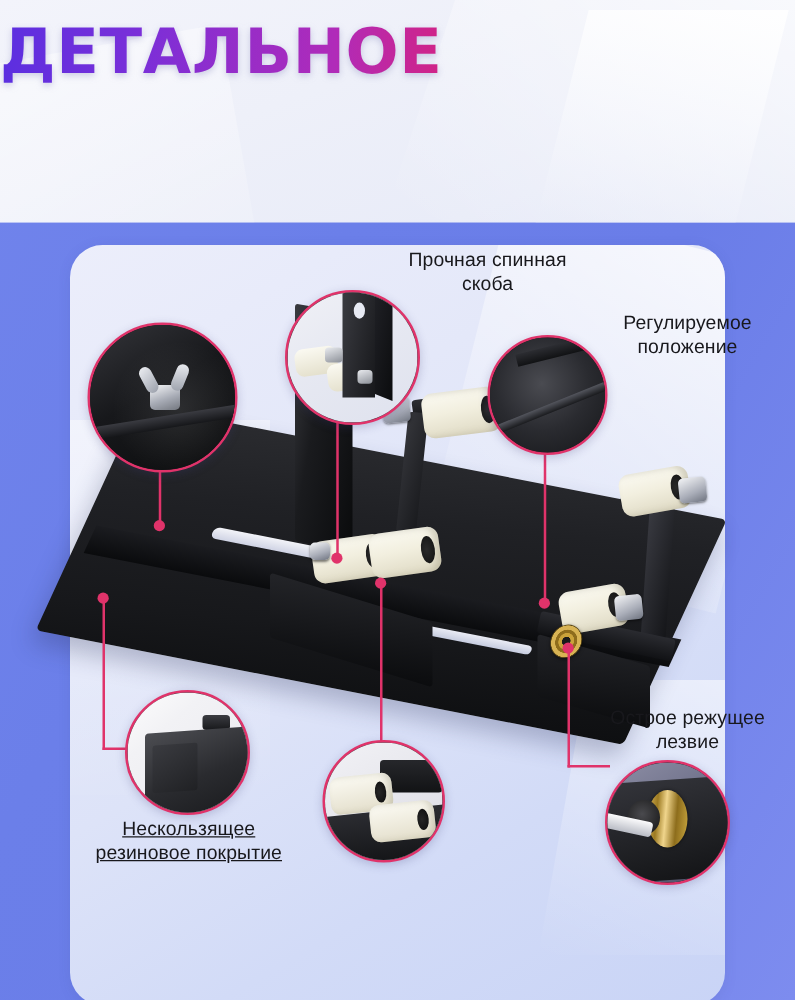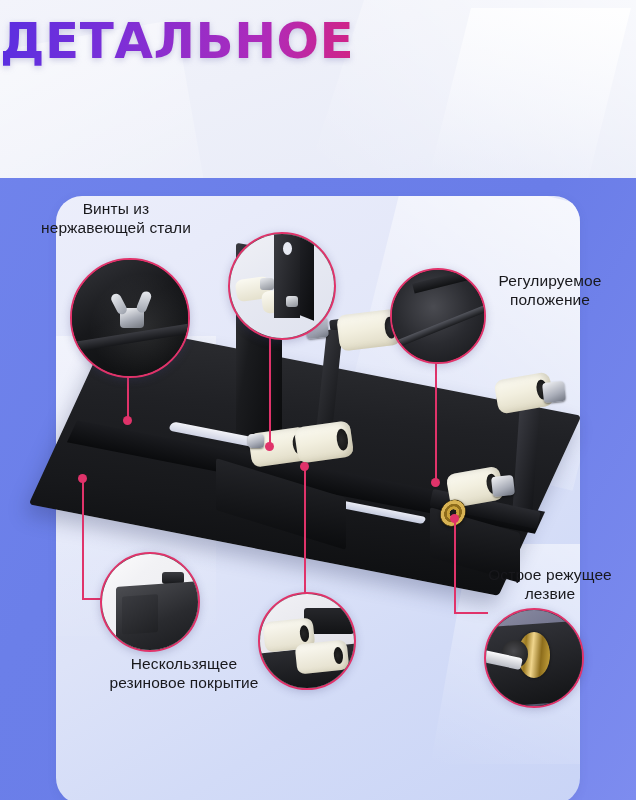--- a/index.html
+++ b/index.html
@@ -340,22 +340,22 @@
   .dot{position:absolute;width:9px;height:9px;border-radius:50%;background:#e0336a;}
 
   
   .label{
     position:absolute;text-align:center;color:#18181c;
     font-size:15.5px;line-height:1.22;font-weight:400;
     letter-spacing:.1px;white-space:pre-line;
   }
   .lb-screws{left:8px;top:200px;width:216px;}
   .lb-bracket{left:296px;top:200px;width:188px;}
-  .lb-adjust{left:466px;top:272px;width:168px;}
-  .lb-rubber{left:69px;top:655px;width:230px;}
+  .lb-adjust{left:466px;top:250px;width:168px;}
+  .lb-rubber{left:36px;top:655px;width:230px;text-decoration:underline;}
   .lb-rollers{left:340px;top:652px;width:126px;}
   .lb-blade{left:462px;top:566px;width:176px;}
 </style>
 </head>
 <body>
 
 <div id="page">
 
   <div class="backdrop"></div>
 
@@ -471,22 +471,22 @@
 
   <div class="bubble b-blade">
     <div class="inner">
       <div class="dk"></div>
       <div class="disc"></div>
       <div class="hub"></div>
       <div class="shaft"></div>
     </div>
   </div>
 
-  <div class="label lb-screws">Винты из
-нержавеющей стали</div>
+  <div class="label lb-bracket">Прочная спинная
+скоба</div>
   <div class="label lb-adjust">Регулируемое
 положение</div>
   <div class="label lb-rubber">Нескользящее
 резиновое покрытие</div>
   <div class="label lb-blade">Острое режущее
 лезвие</div>
 
 </div>
 
 </body></html>

